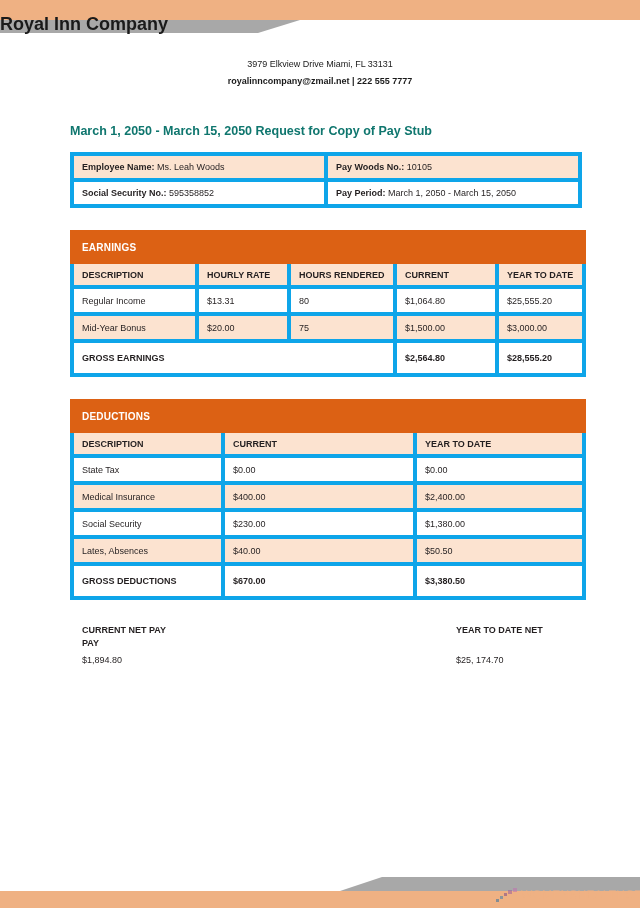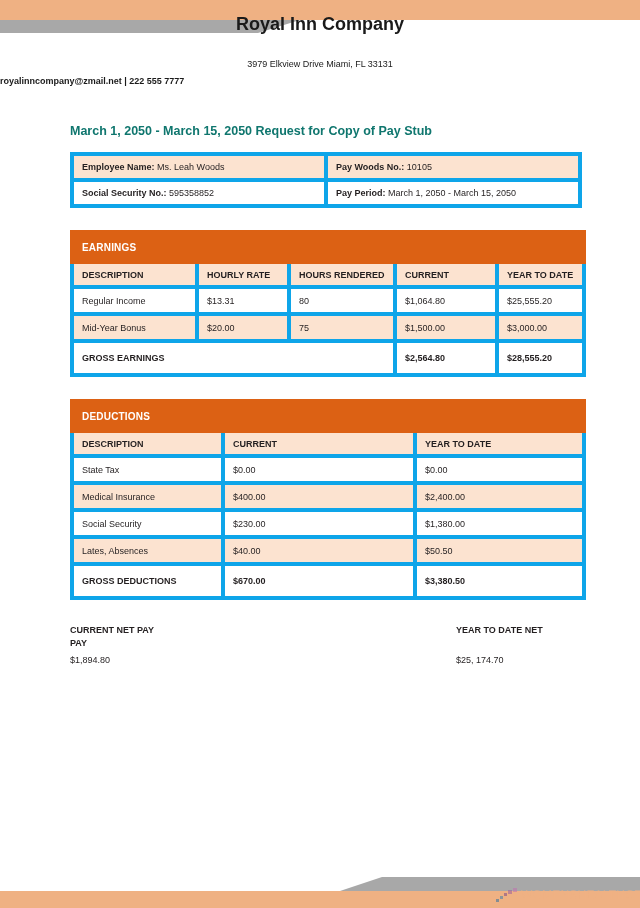--- a/index.html
+++ b/index.html
@@ -97,37 +97,37 @@
     padding-top: 78px;
     text-align: center;
     font-size: 22px;
     font-weight: bold;
     color: #e2711d;
     letter-spacing: 0.1px;
   }
   .company-name {
     margin: 0;
     padding-top: 14px;
-    text-align: center;
+    text-align: left;
     font-size: 18px;
     font-weight: bold;
     color: #1a1a1a;
   }
   .address {
     margin: 0;
     padding-top: 24px;
     text-align: center;
     font-size: 9px;
     font-weight: normal;
     color: #1a1a1a;
   }
   .contact {
     margin: 0;
     padding-top: 7px;
-    text-align: left;
+    text-align: center;
     font-size: 9px;
     font-weight: bold;
     color: #1a1a1a;
   }
   .period-heading {
     margin: 0;
     padding: 38px 0 0 70px;
     font-size: 12.5px;
     font-weight: bold;
     color: #0f766e;
@@ -197,21 +197,21 @@
   
   .netpay {
     position: relative;
     margin: 24px 0 0 70px;
     width: 512px;
     height: 56px;
     font-size: 9px;
   }
   .netpay-left {
     position: absolute;
-    left: 0; top: 0;
+    left: 12px; top: 0;
   }
   .netpay-right {
     position: absolute;
     left: 386px; top: 0;
   }
   .np-label {
     font-weight: bold;
     line-height: 13px;
     white-space: pre-line;
   }

